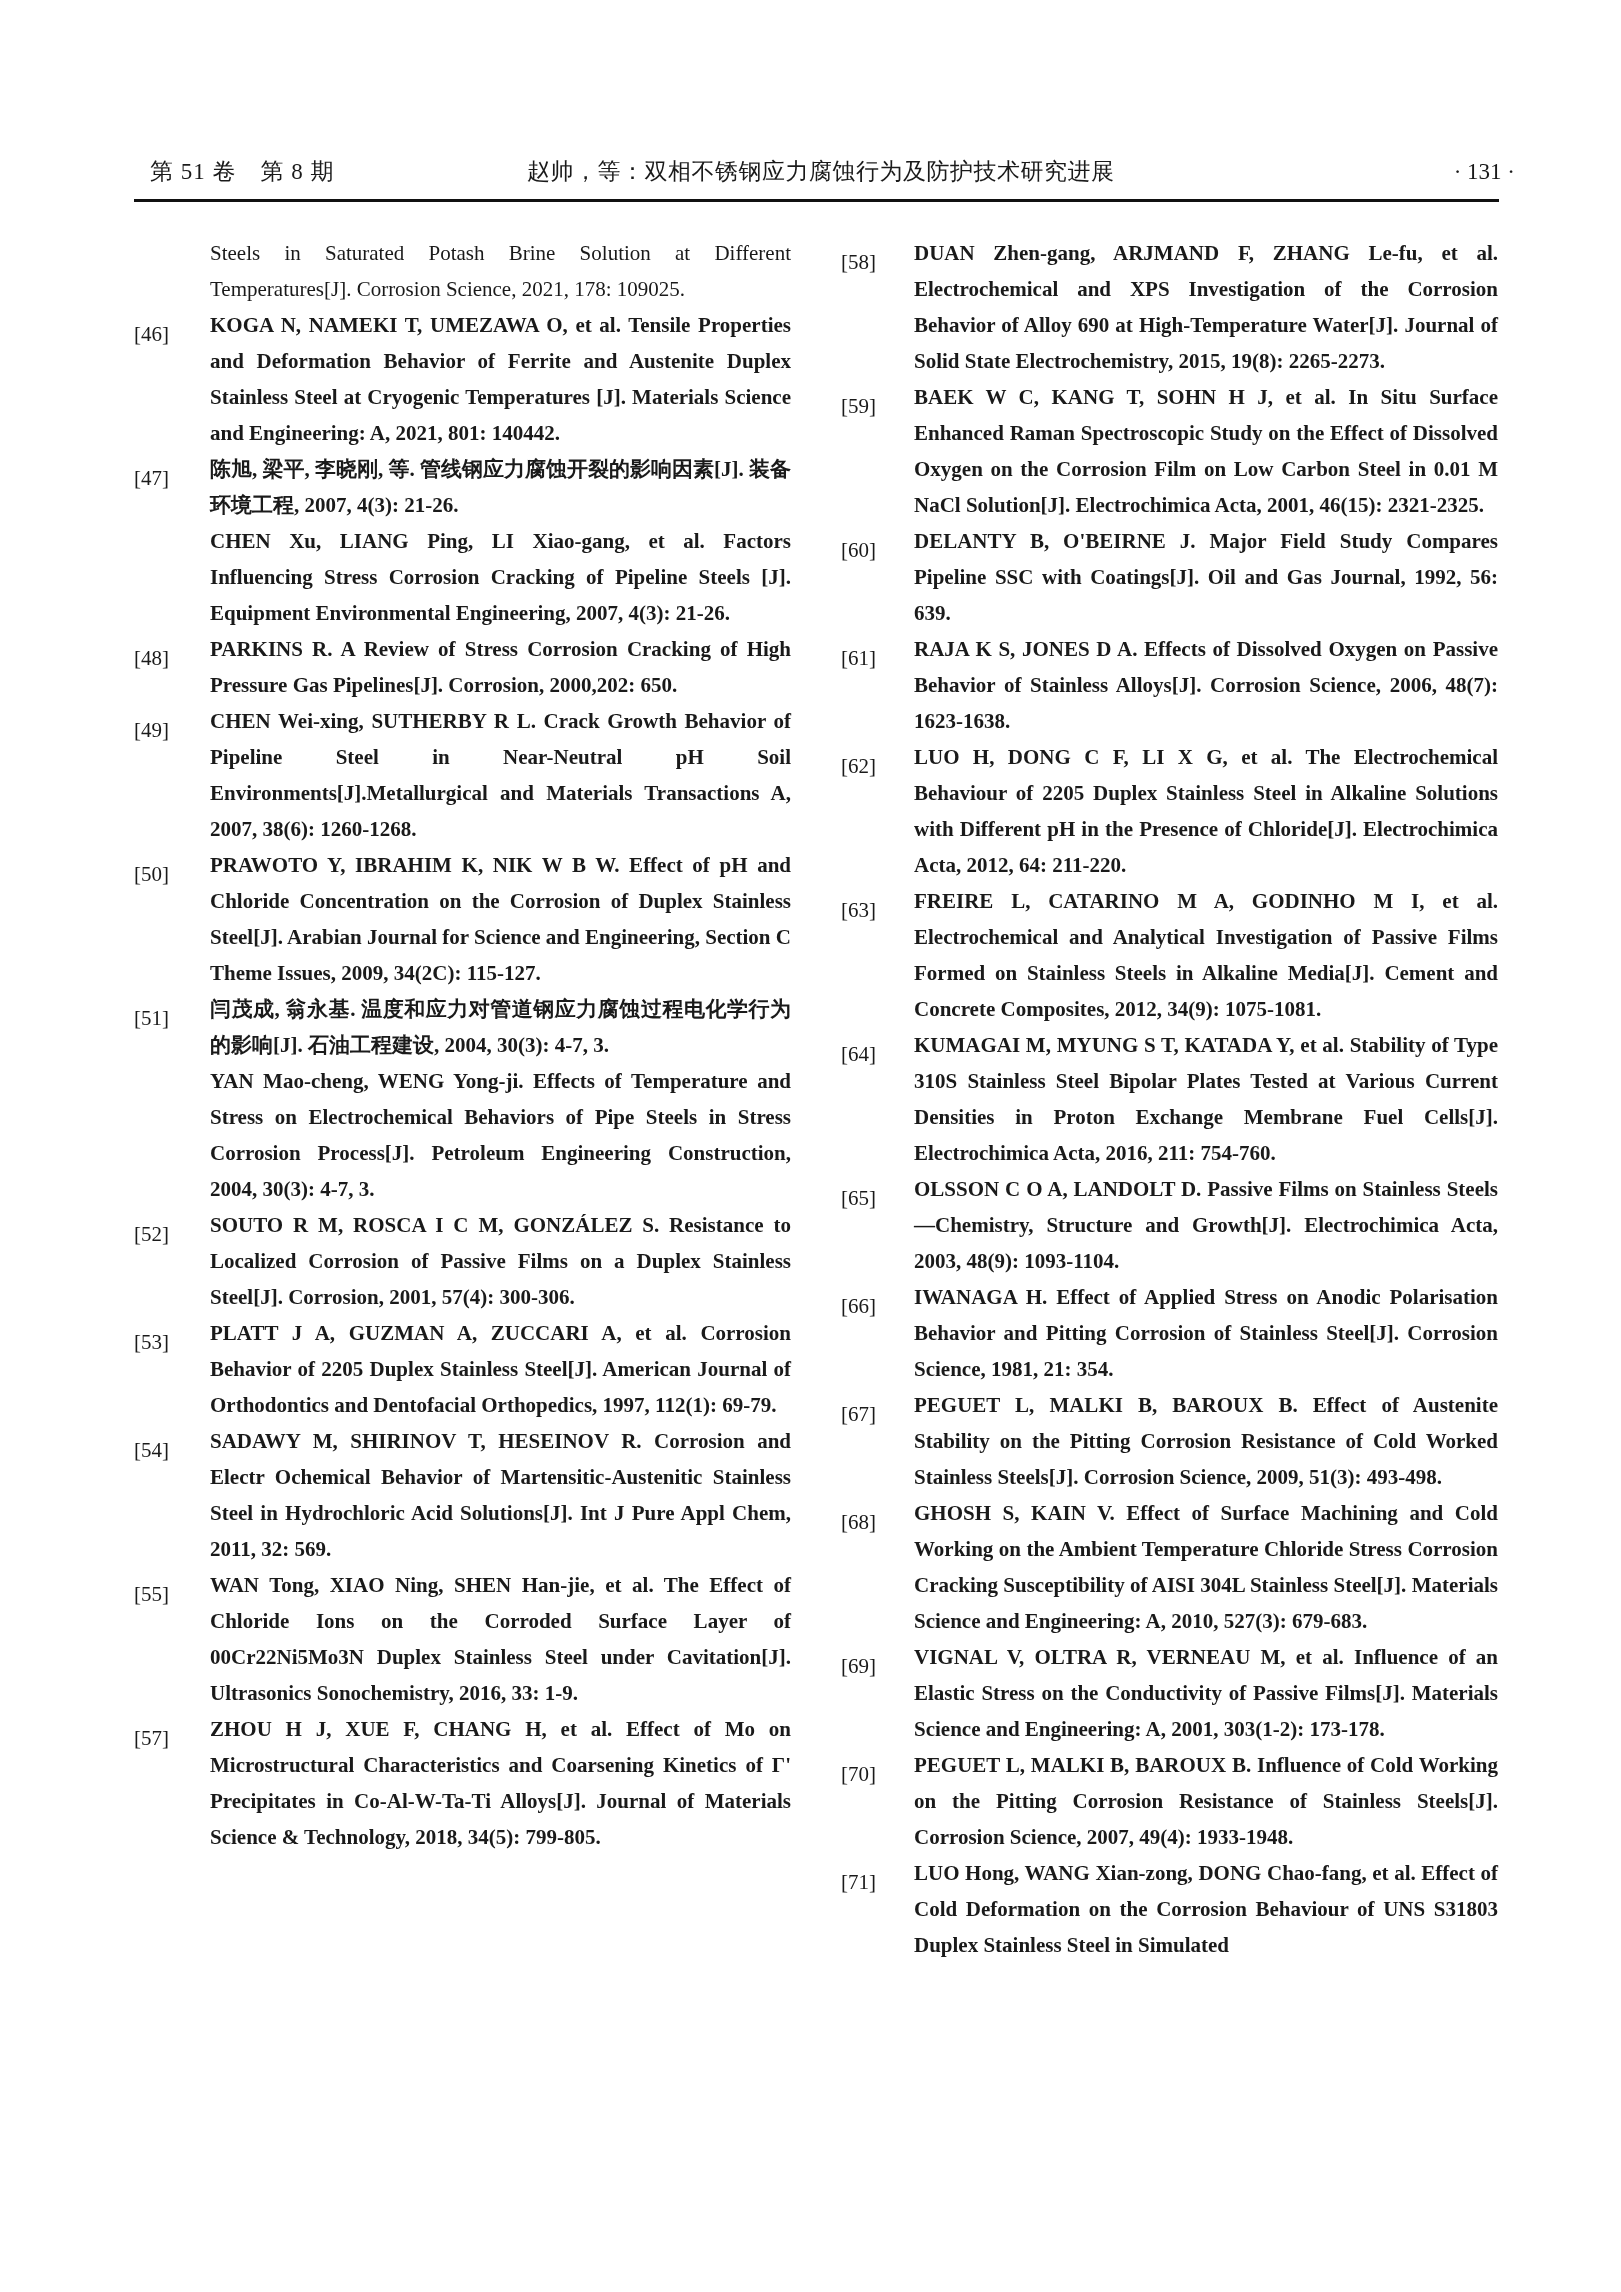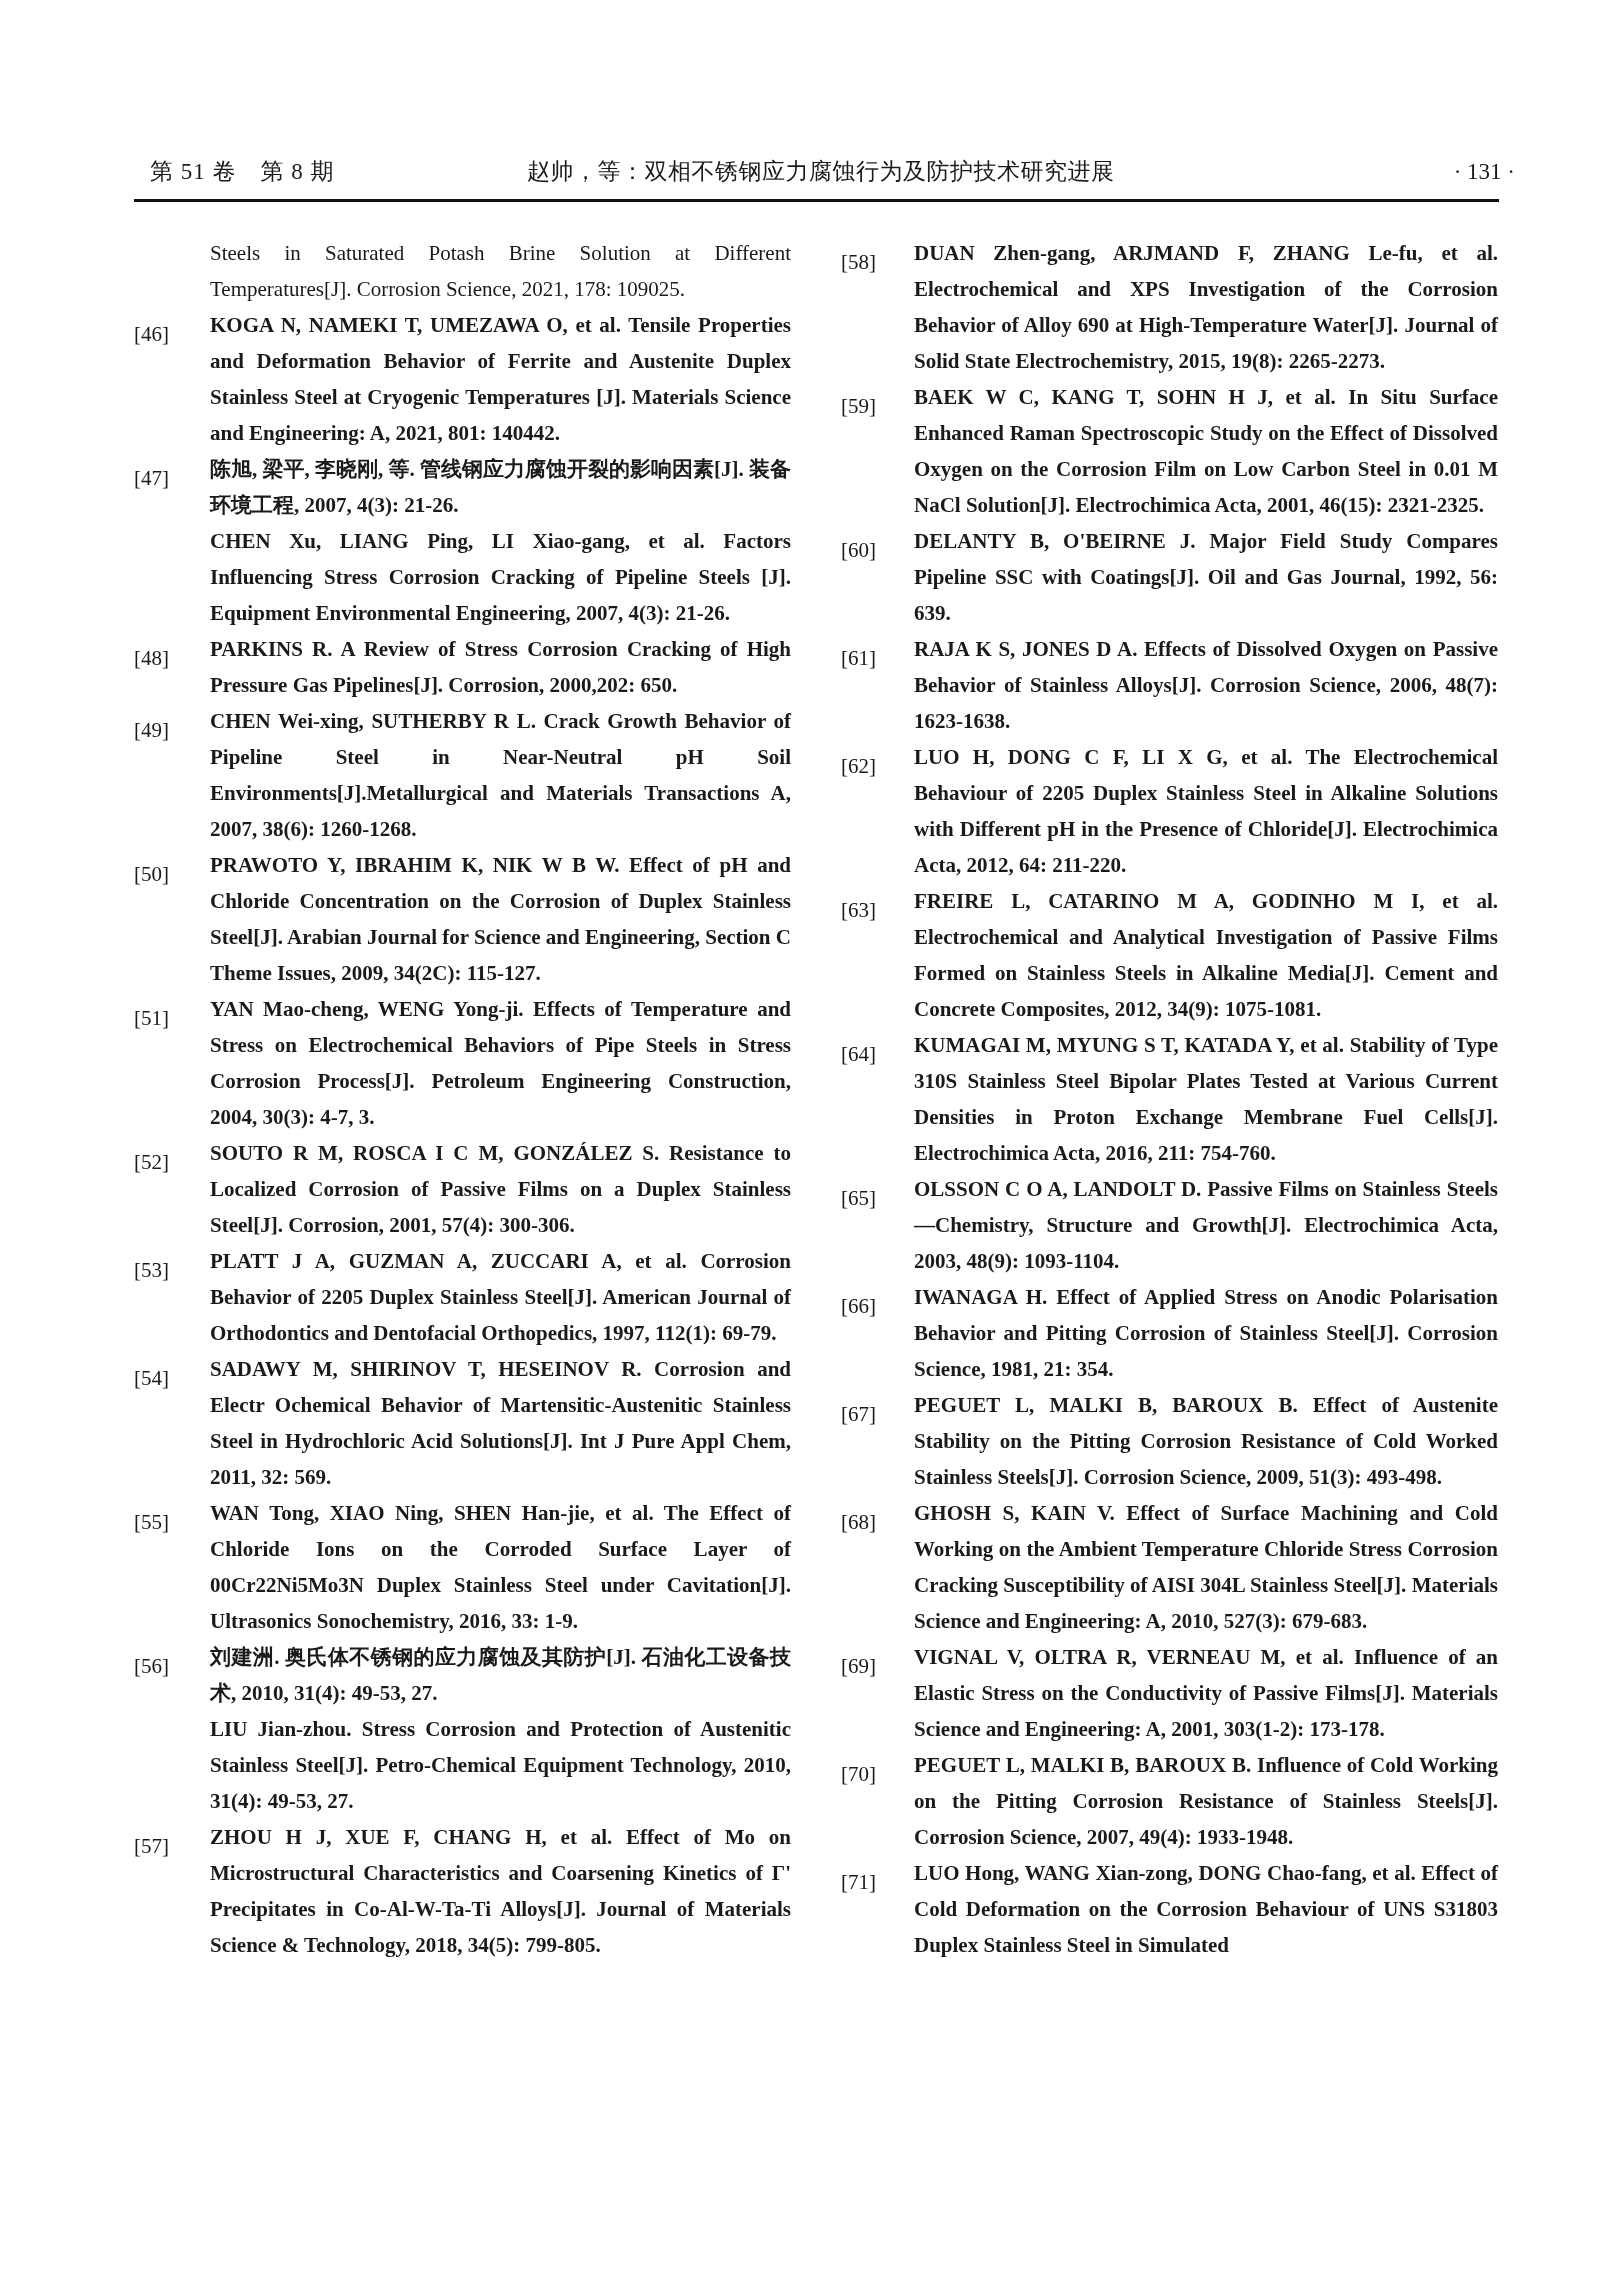--- a/index.html
+++ b/index.html
@@ -75,20 +75,21 @@
       </div>
       <div class="ref">
         <span class="num">[50]</span>
         <div class="body">
           <p>PRAWOTO Y, IBRAHIM K, NIK W B W. Effect of pH and Chloride Concentration on the Corrosion of Duplex Stainless Steel[J]. Arabian Journal for Science and Engineering, Section C Theme Issues, 2009, 34(2C): 115-127.</p>
         </div>
       </div>
       <div class="ref">
         <span class="num">[51]</span>
         <div class="body">
+          <p>闫茂成, 翁永基. 温度和应力对管道钢应力腐蚀过程电化学行为的影响[J]. 石油工程建设, 2004, 30(3): 4-7, 3.</p>
           <p>YAN Mao-cheng, WENG Yong-ji. Effects of Temperature and Stress on Electrochemical Behaviors of Pipe Steels in Stress Corrosion Process[J]. Petroleum Engineering Construction, 2004, 30(3): 4-7, 3.</p>
         </div>
       </div>
       <div class="ref">
         <span class="num">[52]</span>
         <div class="body">
           <p>SOUTO R M, ROSCA I C M, GONZÁLEZ S. Resistance to Localized Corrosion of Passive Films on a Duplex Stainless Steel[J]. Corrosion, 2001, 57(4): 300-306.</p>
         </div>
       </div>
       <div class="ref">
@@ -100,27 +101,20 @@
       <div class="ref">
         <span class="num">[54]</span>
         <div class="body">
           <p>SADAWY M, SHIRINOV T, HESEINOV R. Corrosion and Electr Ochemical Behavior of Martensitic-Austenitic Stainless Steel in Hydrochloric Acid Solutions[J]. Int J Pure Appl Chem, 2011, 32: 569.</p>
         </div>
       </div>
       <div class="ref">
         <span class="num">[55]</span>
         <div class="body">
           <p>WAN Tong, XIAO Ning, SHEN Han-jie, et al. The Effect of Chloride Ions on the Corroded Surface Layer of 00Cr22Ni5Mo3N Duplex Stainless Steel under Cavitation[J]. Ultrasonics Sonochemistry, 2016, 33: 1-9.</p>
-        </div>
-      </div>
-      <div class="ref">
-        <span class="num">[56]</span>
-        <div class="body">
-          <p>刘建洲. 奥氏体不锈钢的应力腐蚀及其防护[J]. 石油化工设备技术, 2010, 31(4): 49-53, 27.</p>
-          <p>LIU Jian-zhou. Stress Corrosion and Protection of Austenitic Stainless Steel[J]. Petro-Chemical Equipment Technology, 2010, 31(4): 49-53, 27.</p>
         </div>
       </div>
       <div class="ref">
         <span class="num">[57]</span>
         <div class="body">
           <p>ZHOU H J, XUE F, CHANG H, et al. Effect of Mo on Microstructural Characteristics and Coarsening Kinetics of Γ' Precipitates in Co-Al-W-Ta-Ti Alloys[J]. Journal of Materials Science &amp; Technology, 2018, 34(5): 799-805.</p>
         </div>
       </div>
     </div>
 </div>

